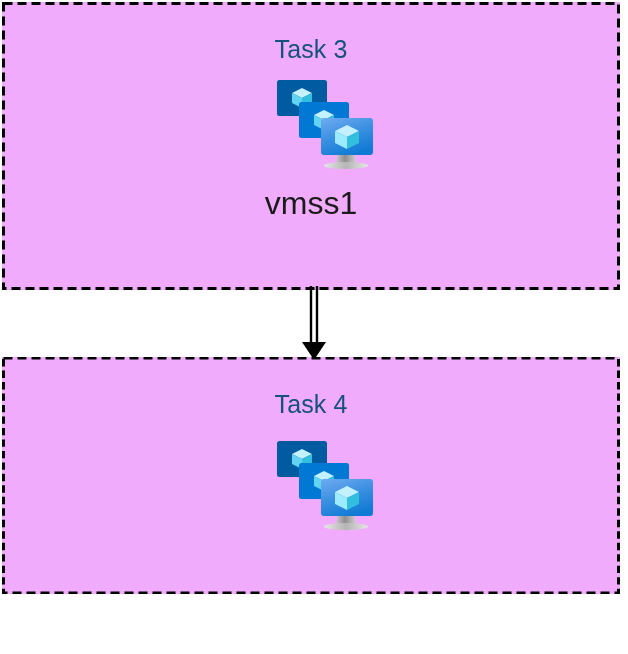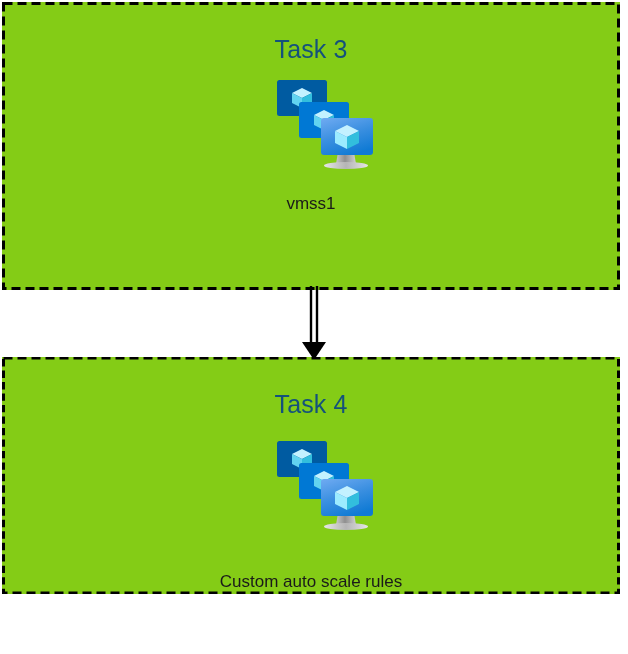--- a/index.html
+++ b/index.html
@@ -19,21 +19,21 @@
     position: absolute;
     left: 0;
     top: 0;
     width: 628px;
     height: 654px;
   }
 
   
   .task-box {
     position: absolute;
-    background: #84cc16;
+    background: #f0abfc;
     box-sizing: border-box;
   }
   .task-box-dash {
     position: absolute;
     left: 0; top: 0;
     width: 100%; height: 100%;
     pointer-events: none;
   }
 
   #box-task3 {
@@ -71,21 +71,21 @@
   }
 
   .icon-wrap {
     position: relative;
     width: 102px;
     height: 98px;
   }
 
   .caption {
     color: #1a1a1a;
-    font-size: 17px;
+    font-size: 32px;
     line-height: 33px;
     font-weight: normal;
     text-align: center;
     white-space: nowrap;
   }
 
   
   #box-task3 .box-inner { padding-top: 32px; }
   #box-task3 .icon-wrap { margin-top: 14px; margin-left: 28px; }
   #box-task3 .caption-block { margin-top: 11px; }
@@ -228,20 +228,17 @@
 
           <rect x="47" y="40" width="52" height="37" rx="3" fill="url(#frontGrad4)"></rect>
           <g>
             <polygon points="73,47 85,53 73,59 61,53" fill="#c3f1ff"></polygon>
             <polygon points="61,53 73,59 73,71 61,65" fill="#9cebff"></polygon>
             <polygon points="73,59 85,53 85,65 73,71" fill="#32bedd"></polygon>
           </g>
         </svg>
       </div>
 
-      <div class="caption-block">
-        <div class="caption">Custom auto scale rules</div>
-      </div>
 
     </div>
   </div>
 
 </div>
 
 </body></html>

